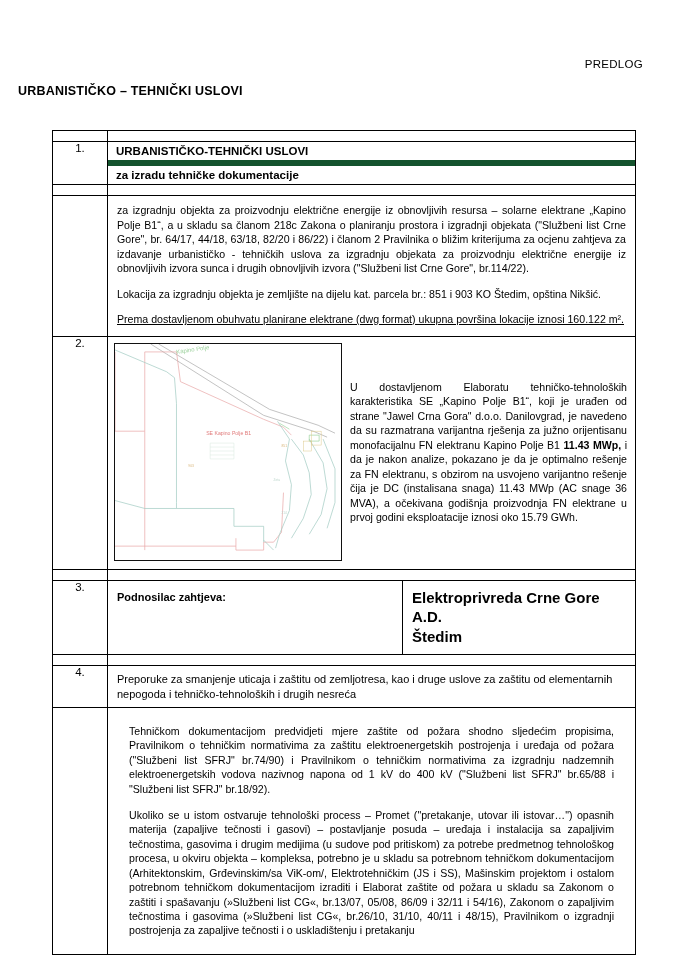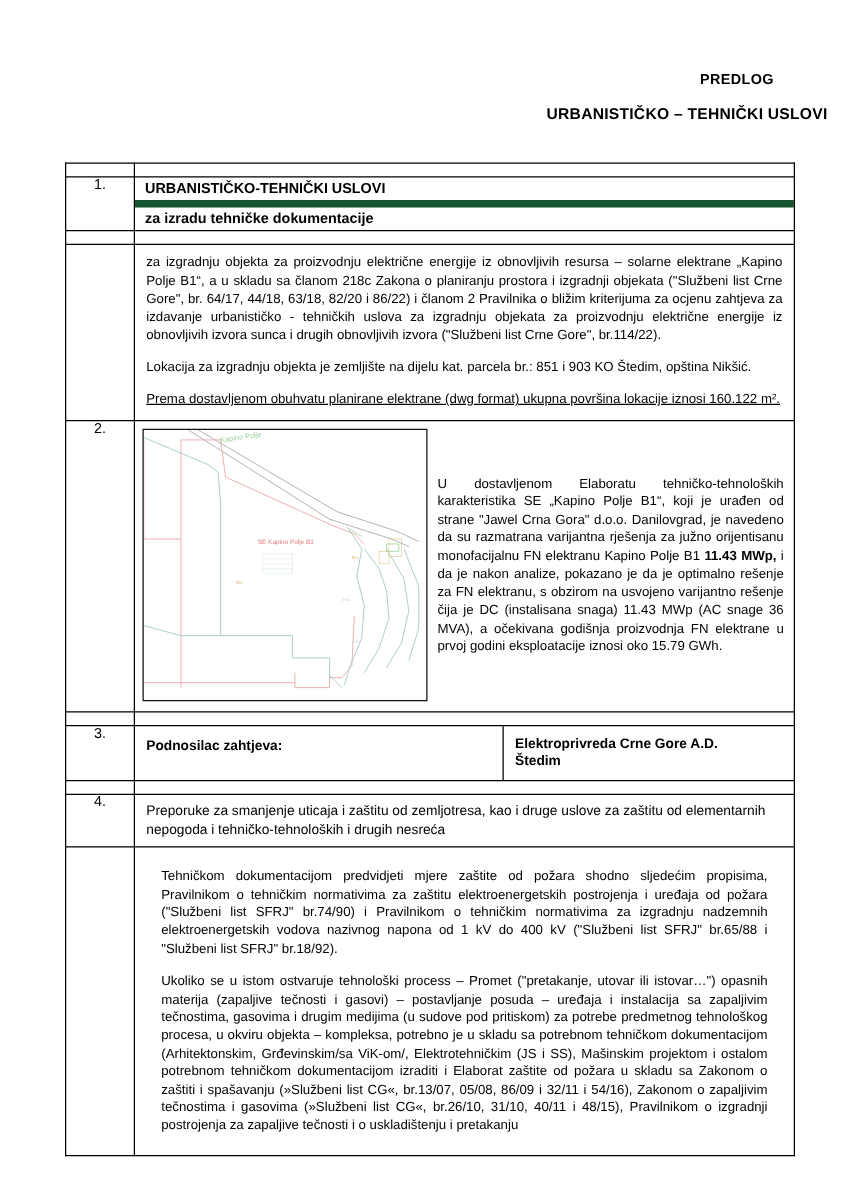--- a/index.html
+++ b/index.html
@@ -21,31 +21,31 @@
     width: 679px;
     height: 960px;
     position: relative;
     padding: 0;
   }
 
   
   .hdr-predlog {
     position: absolute;
     top: 58px;
-    right: 60px;
+    right: 36px;
     font-size: 11.5px;
-    font-weight: bold;
+    font-weight: normal;
     letter-spacing: 0.3px;
   }
   .hdr-title {
     position: absolute;
     top: 84px;
     left: 0;
     width: 662px;
-    text-align: right;
+    text-align: left;
     font-size: 12.5px;
     font-weight: bold;
     letter-spacing: 0.2px;
     padding-left: 18px;
   }
 
   
   .doc-table {
     position: absolute;
     top: 130px;
@@ -127,21 +127,21 @@
   .r3-left {
     width: 295px;
     flex: 0 0 295px;
     border-right: 1px solid #000;
     font-size: 11px;
     font-weight: bold;
     padding: 10px 8px 8px 9px;
   }
   .r3-right {
     flex: 1 1 auto;
-    font-size: 11px;
+    font-size: 15px;
     font-weight: bold;
     padding: 7px 8px 8px 9px;
     line-height: 1.3;
   }
 
   .r4-head {
     font-size: 11px;
     font-weight: normal;
     line-height: 1.32;
     padding: 6px 8px 6px 9px;

